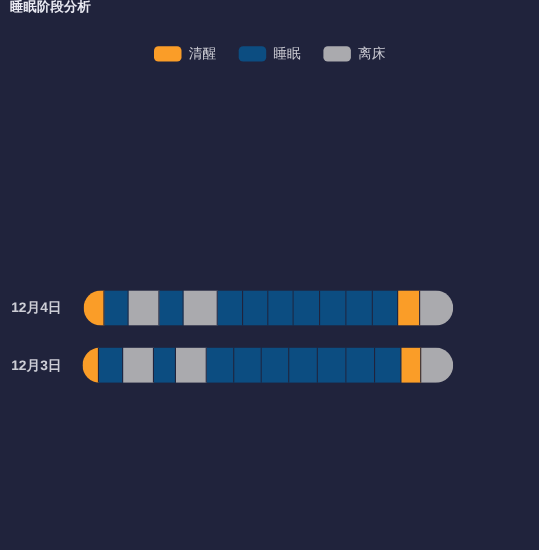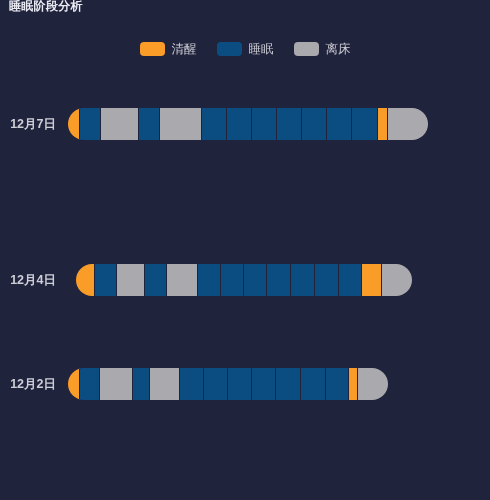--- a/index.html
+++ b/index.html
@@ -123,72 +123,53 @@
         <span class="legend-swatch" style="background: rgb(12, 77, 129);"></span>
         <span class="legend-label">睡眠</span>
       </div>
       <div class="legend-item">
         <span class="legend-swatch" style="background: rgb(170, 170, 174);"></span>
         <span class="legend-label">离床</span>
       </div>
     </div>
 
   <div id="plot">
-      <div class="row" style="top: 108px;">
-        <div class="row-label">12月7日</div>
-        <div class="bar" style="left: 68px; width: 360px;">
-          <div class="seg awake" title="12月7日 清醒" style="width: 12px;"></div>
-          <div class="seg sleep" title="12月7日 睡眠" style="width: 21px;"></div>
-          <div class="seg out" title="12月7日 离床" style="width: 38px;"></div>
-          <div class="seg sleep" title="12月7日 睡眠" style="width: 21px;"></div>
-          <div class="seg out" title="12月7日 离床" style="width: 42px;"></div>
-          <div class="seg sleep" title="12月7日 睡眠" style="width: 25px;"></div>
-          <div class="seg sleep" title="12月7日 睡眠" style="width: 25px;"></div>
-          <div class="seg sleep" title="12月7日 睡眠" style="width: 25px;"></div>
-          <div class="seg sleep" title="12月7日 睡眠" style="width: 25px;"></div>
-          <div class="seg sleep" title="12月7日 睡眠" style="width: 25px;"></div>
-          <div class="seg sleep" title="12月7日 睡眠" style="width: 25px;"></div>
-          <div class="seg sleep" title="12月7日 睡眠" style="width: 26px;"></div>
-          <div class="seg awake" title="12月7日 清醒" style="width: 10px;"></div>
-          <div class="seg out" title="12月7日 离床" style="width: 40px;"></div>
-        </div>
-      </div>
       <div class="row" style="top: 264px;">
         <div class="row-label">12月4日</div>
         <div class="bar" style="left: 76px; width: 336px;">
           <div class="seg awake" title="12月4日 清醒" style="width: 19px;"></div>
           <div class="seg sleep" title="12月4日 睡眠" style="width: 22px;"></div>
           <div class="seg out" title="12月4日 离床" style="width: 28px;"></div>
           <div class="seg sleep" title="12月4日 睡眠" style="width: 22px;"></div>
           <div class="seg out" title="12月4日 离床" style="width: 31px;"></div>
           <div class="seg sleep" title="12月4日 睡眠" style="width: 23px;"></div>
           <div class="seg sleep" title="12月4日 睡眠" style="width: 23px;"></div>
           <div class="seg sleep" title="12月4日 睡眠" style="width: 23px;"></div>
           <div class="seg sleep" title="12月4日 睡眠" style="width: 24px;"></div>
           <div class="seg sleep" title="12月4日 睡眠" style="width: 24px;"></div>
           <div class="seg sleep" title="12月4日 睡眠" style="width: 24px;"></div>
           <div class="seg sleep" title="12月4日 睡眠" style="width: 23px;"></div>
           <div class="seg awake" title="12月4日 清醒" style="width: 20px;"></div>
           <div class="seg out" title="12月4日 离床" style="width: 30px;"></div>
         </div>
       </div>
-      <div class="row" style="top: 368px;">
-        <div class="row-label">12月2日</div>
-        <div class="bar" style="left: 68px; width: 320px;">
-          <div class="seg awake" title="12月2日 清醒" style="width: 12px;"></div>
-          <div class="seg sleep" title="12月2日 睡眠" style="width: 20px;"></div>
-          <div class="seg out" title="12月2日 离床" style="width: 33px;"></div>
-          <div class="seg sleep" title="12月2日 睡眠" style="width: 17px;"></div>
-          <div class="seg out" title="12月2日 离床" style="width: 30px;"></div>
-          <div class="seg sleep" title="12月2日 睡眠" style="width: 24px;"></div>
-          <div class="seg sleep" title="12月2日 睡眠" style="width: 24px;"></div>
-          <div class="seg sleep" title="12月2日 睡眠" style="width: 24px;"></div>
-          <div class="seg sleep" title="12月2日 睡眠" style="width: 24px;"></div>
-          <div class="seg sleep" title="12月2日 睡眠" style="width: 25px;"></div>
-          <div class="seg sleep" title="12月2日 睡眠" style="width: 25px;"></div>
-          <div class="seg sleep" title="12月2日 睡眠" style="width: 23px;"></div>
-          <div class="seg awake" title="12月2日 清醒" style="width: 9px;"></div>
-          <div class="seg out" title="12月2日 离床" style="width: 30px;"></div>
+      <div class="row" style="top: 316px;">
+        <div class="row-label">12月3日</div>
+        <div class="bar" style="left: 75px; width: 337px;">
+          <div class="seg awake" title="12月3日 清醒" style="width: 15px;"></div>
+          <div class="seg sleep" title="12月3日 睡眠" style="width: 22px;"></div>
+          <div class="seg out" title="12月3日 离床" style="width: 28px;"></div>
+          <div class="seg sleep" title="12月3日 睡眠" style="width: 20px;"></div>
+          <div class="seg out" title="12月3日 离床" style="width: 28px;"></div>
+          <div class="seg sleep" title="12月3日 睡眠" style="width: 25px;"></div>
+          <div class="seg sleep" title="12月3日 睡眠" style="width: 25px;"></div>
+          <div class="seg sleep" title="12月3日 睡眠" style="width: 25px;"></div>
+          <div class="seg sleep" title="12月3日 睡眠" style="width: 26px;"></div>
+          <div class="seg sleep" title="12月3日 睡眠" style="width: 26px;"></div>
+          <div class="seg sleep" title="12月3日 睡眠" style="width: 26px;"></div>
+          <div class="seg sleep" title="12月3日 睡眠" style="width: 24px;"></div>
+          <div class="seg awake" title="12月3日 清醒" style="width: 18px;"></div>
+          <div class="seg out" title="12月3日 离床" style="width: 29px;"></div>
         </div>
       </div>
     </div>
 
 </div>
 
 </body></html>

